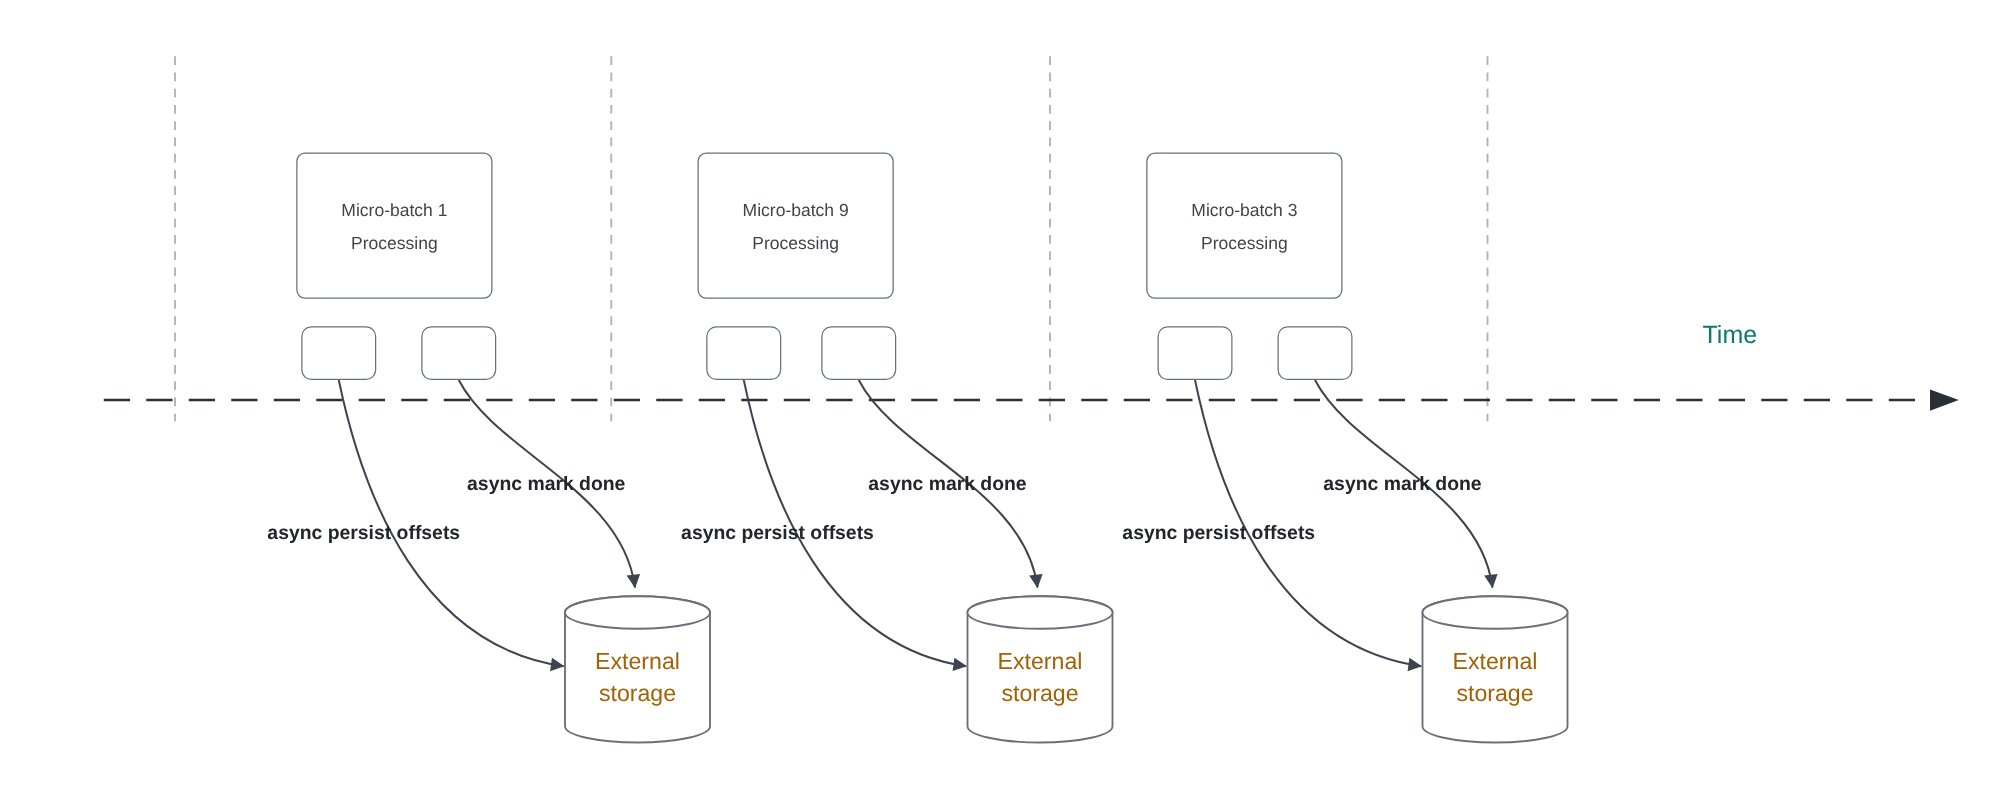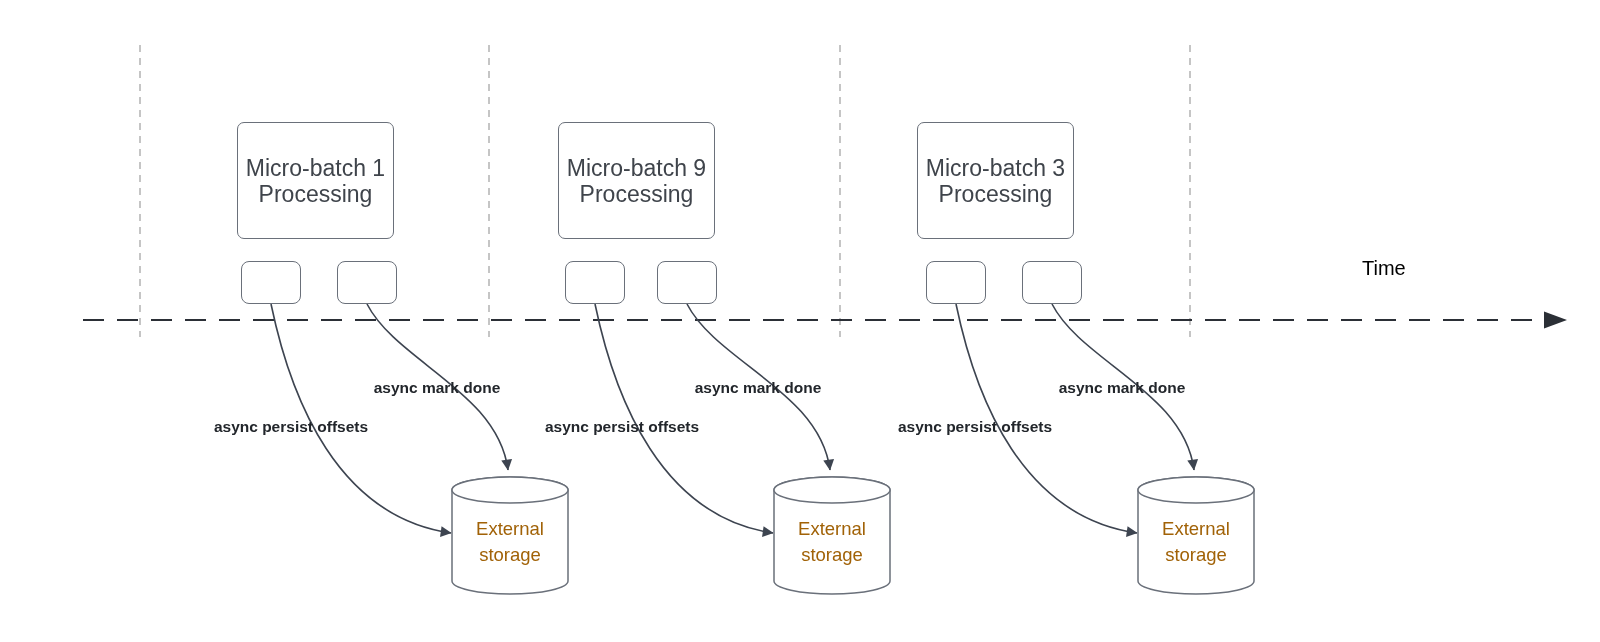--- a/index.html
+++ b/index.html
@@ -25,21 +25,21 @@
     top: 122px;
     width: 157px;
     height: 117px;
     border: 1.5px solid #6a707a;
     border-radius: 7px;
     background: #ffffff;
     display: flex;
     flex-direction: column;
     align-items: center;
     justify-content: center;
-    font-size: 23px;
+    font-size: 14px;
     line-height: 26px;
     color: #3f444b;
     text-align: center;
     box-sizing: border-box;
   }
   .small-box {
     position: absolute;
     top: 261px;
     width: 60px;
     height: 43px;
@@ -65,21 +65,21 @@
     text-align: center;
     font-size: 18.5px;
     line-height: 26px;
     color: #a16207;
   }
   .time-label {
     position: absolute;
     left: 1362px;
     top: 257px;
     font-size: 20px;
-    color: #000000;
+    color: #0f766e;
   }
 </style>
 </head>
 <body>
 
 <div class="canvas">
 
   <svg width="1600" height="642" viewBox="0 0 1600 642">
     <defs>
       <marker id="arrow" viewBox="0 0 12 12" refX="10.5" refY="6" markerWidth="13" markerHeight="13" markerUnits="userSpaceOnUse" orient="auto">

